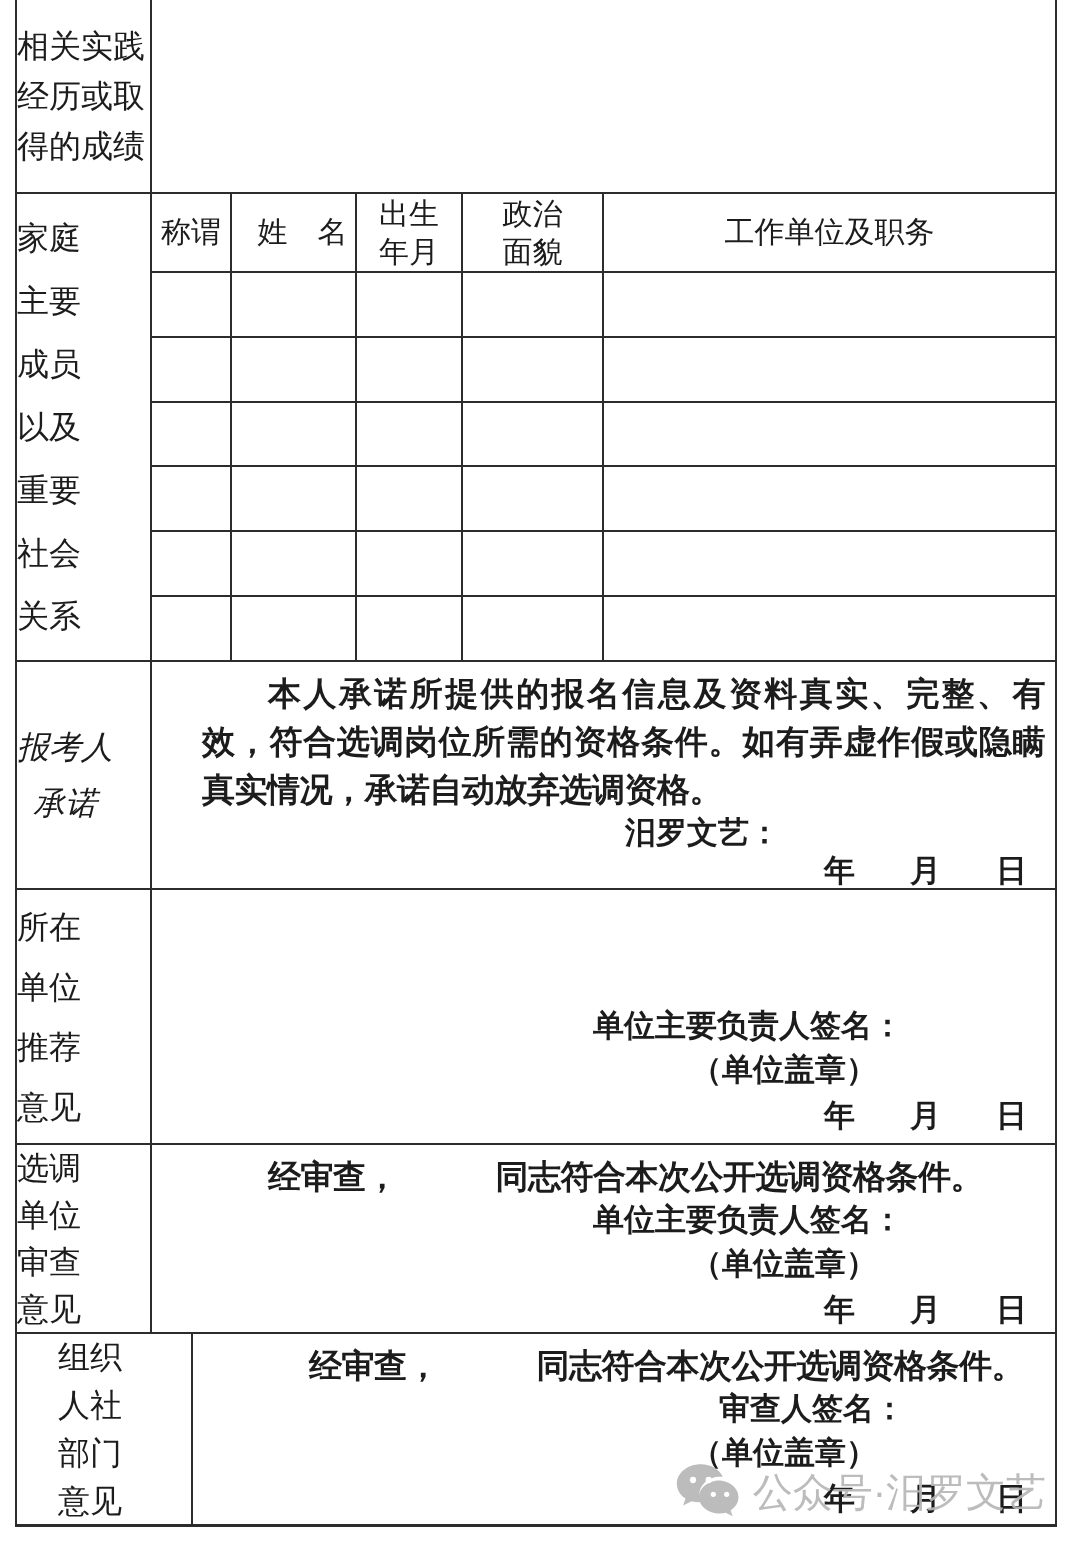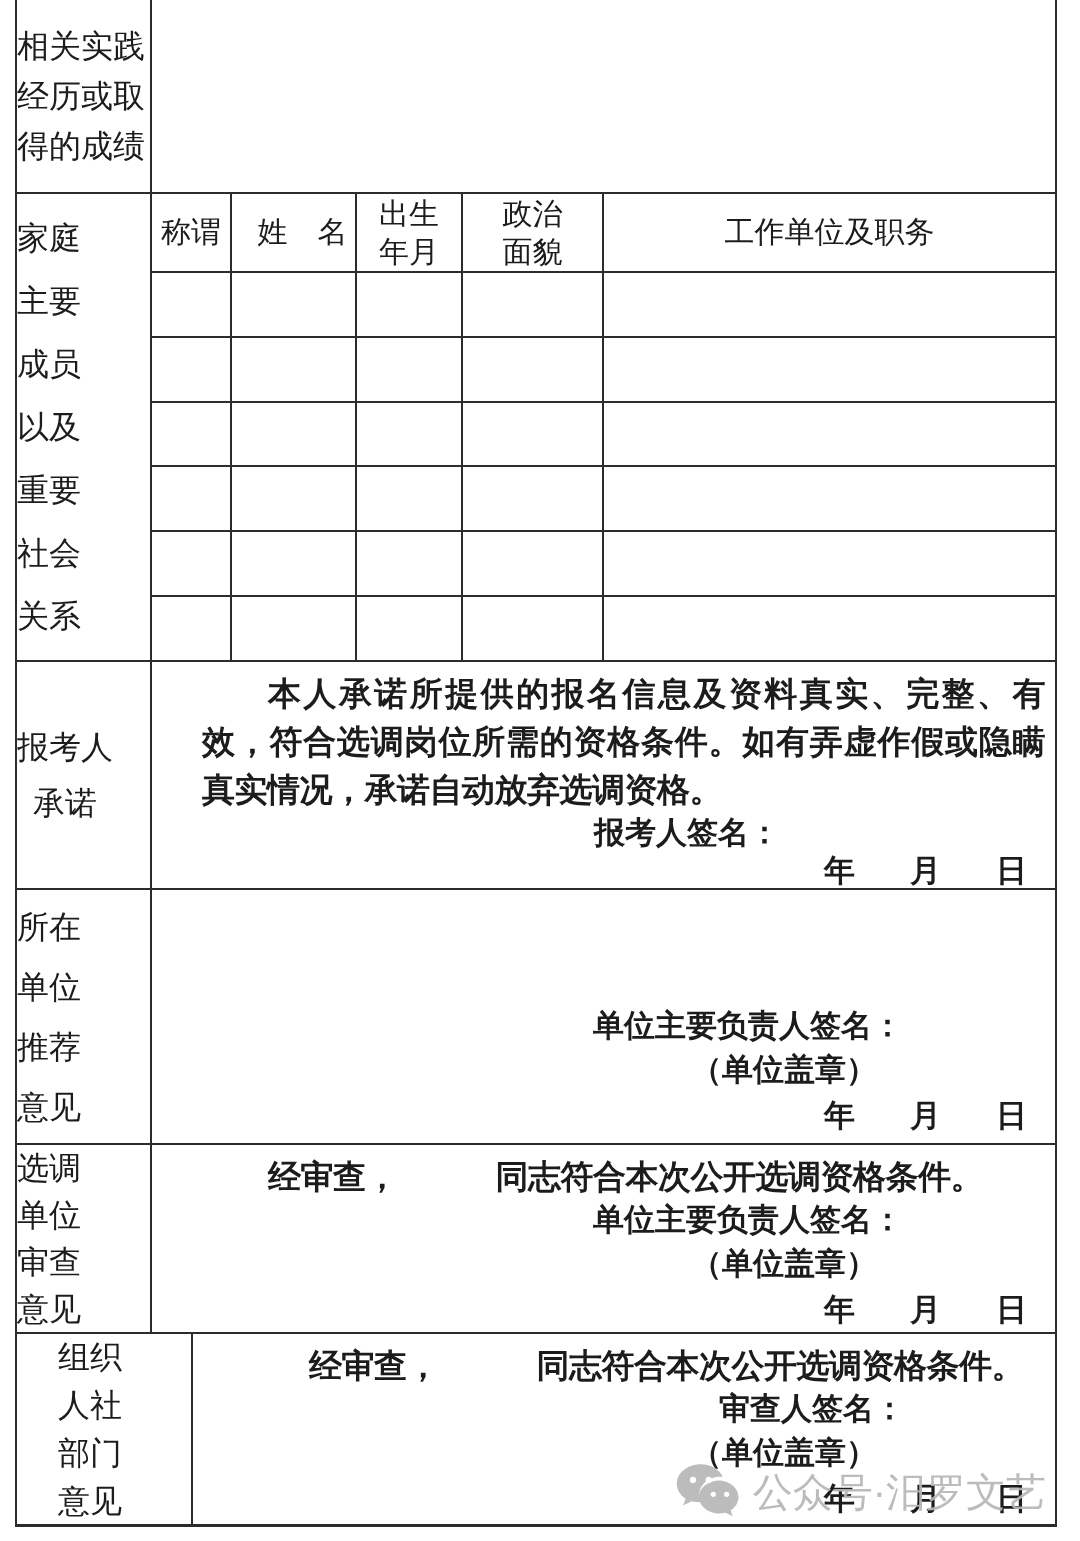--- a/index.html
+++ b/index.html
@@ -30,21 +30,21 @@
     width: 135px; flex: 0 0 135px;
     border-right: 2px solid #2c2c2c;
     display: flex; align-items: center; 
     text-align: center;
     font-size: 32px;
   }
   .content-cell { flex: 1 1 auto; position: relative; }
 
   .wrap4 { display: inline-block; width: 4em; line-height: 50px; }
   .wrap2 { display: inline-block; width: 2em; }
-  .wrap3 { display: inline-block; width: 3em; }
+  .wrap3 { display: inline-block; width: 3em; font-style: italic; }
 
   .row-practice  { height: 192px; flex: 0 0 192px; }
   .row-family    { height: 468px; flex: 0 0 468px; }
   .row-pledge    { height: 228px; flex: 0 0 228px; }
   .row-recommend { height: 255px; flex: 0 0 255px; }
   .row-review    { height: 189px; flex: 0 0 189px; }
   .row-org       { height: 192px; flex: 1 1 auto; padding-left: 41px; }
 
   .lh-family { line-height: 63px; }
   .lh-pledge { line-height: 56px; }
@@ -198,21 +198,21 @@
     </div>
   </div>
 
   <div class="row row-pledge">
     <div class="label-cell">
       <span class="wrap3 lh-pledge">报考人承诺</span>
     </div>
     <div class="content-cell">
       <div class="opinion">
         <p class="body-text">本人承诺所提供的报名信息及资料真实、完整、有效，符合选调岗位所需的资格条件。如有弄虚作假或隐瞒真实情况，承诺自动放弃选调资格。</p>
-        <div class="sig-line sig-pledge">报考人签名：</div>
+        <div class="sig-line sig-pledge">汨罗文艺：</div>
         <div class="date-line date-pledge">年　月　日</div>
       </div>
     </div>
   </div>
 
   <div class="row row-recommend">
     <div class="label-cell">
       <span class="wrap2 lh-recommend">所在单位推荐意见</span>
     </div>
     <div class="content-cell">

